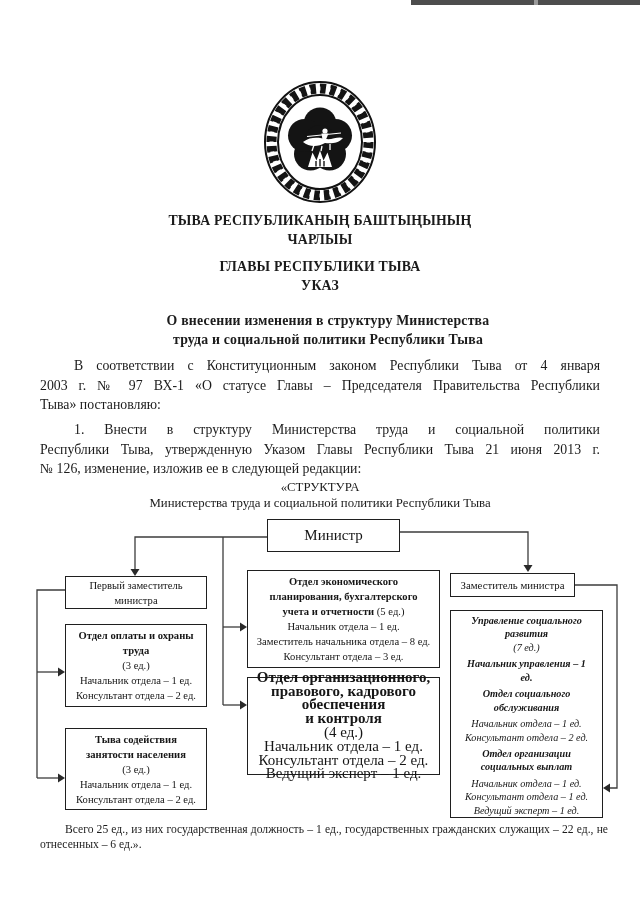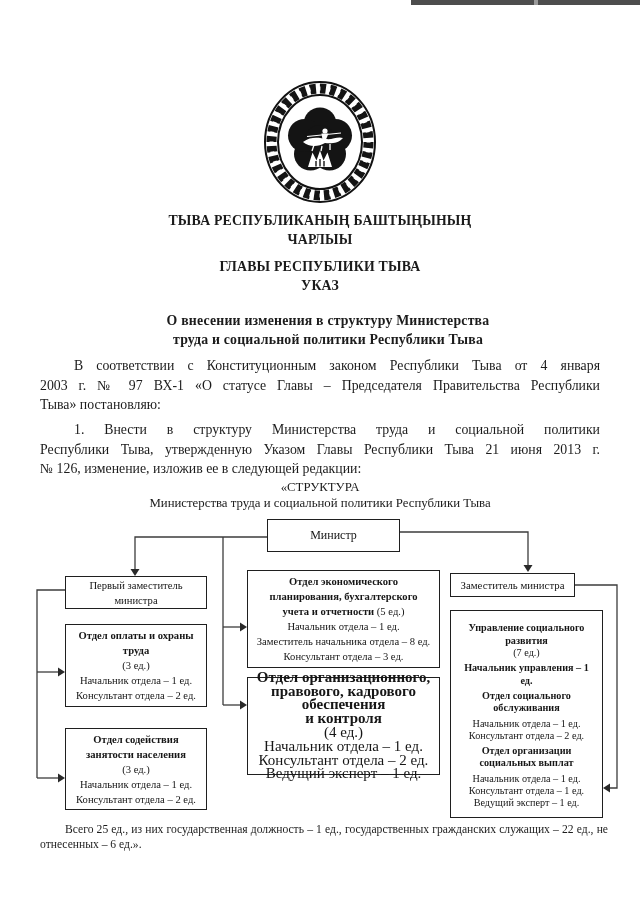--- a/index.html
+++ b/index.html
@@ -22,24 +22,24 @@
   .lline{text-align:left;text-align-last:left;}
   
   .footer{left:40px;width:568px;font-size:11.6px;line-height:14.5px;}
   .footer .jline.first{text-indent:25px;}
   
   .diagram{left:0;top:515px;width:640px;height:312px;}
   .bx{position:absolute;border:1.5px solid #1f1f1f;background:#fff;box-sizing:border-box;
       text-align:center;color:#161616;display:flex;flex-direction:column;justify-content:center;}
   .bx .ln{font-size:10.6px;line-height:15px;}
   .b{font-weight:bold;}
-  .bx-minister .ln{font-size:12px;}
+  .bx-minister .ln{font-size:15px;}
   .bx-deputy .ln{font-size:10.8px;}
   .bx-org .ln{font-size:15px;line-height:13.8px;}
-  .bx-social{justify-content:center;padding-top:4px;}
+  .bx-social{justify-content:space-between;padding-top:4px;font-style:italic;}
   .bx-social .ln{font-size:10.2px;line-height:12.3px;}
   .gap{margin-top:3px;}
   svg.conn{position:absolute;left:0;top:0;width:640px;height:312px;}
 </style>
 </head>
 <body>
 
 <div class="page">
 
   <div class="topbar">
@@ -148,21 +148,21 @@
 
     <div class="bx" style="left:65px;top:109px;width:142px;height:83px;">
       <div class="ln b">Отдел оплаты и охраны</div>
       <div class="ln b">труда</div>
       <div class="ln">(3 ед.)</div>
       <div class="ln">Начальник отдела – 1 ед.</div>
       <div class="ln">Консультант отдела – 2 ед.</div>
     </div>
 
     <div class="bx" style="left:65px;top:213px;width:142px;height:82px;">
-      <div class="ln b">Отдел содействия</div>
+      <div class="ln b">Тыва содействия</div>
       <div class="ln b">занятости населения</div>
       <div class="ln">(3 ед.)</div>
       <div class="ln">Начальник отдела – 1 ед.</div>
       <div class="ln">Консультант отдела – 2 ед.</div>
     </div>
 
     <div class="bx" style="left:247px;top:55px;width:193px;height:98px;">
       <div class="ln b">Отдел экономического</div>
       <div class="ln b">планирования, бухгалтерского</div>
       <div class="ln"><span class="b">учета и отчетности</span> <span>(5 ед.)</span></div>

